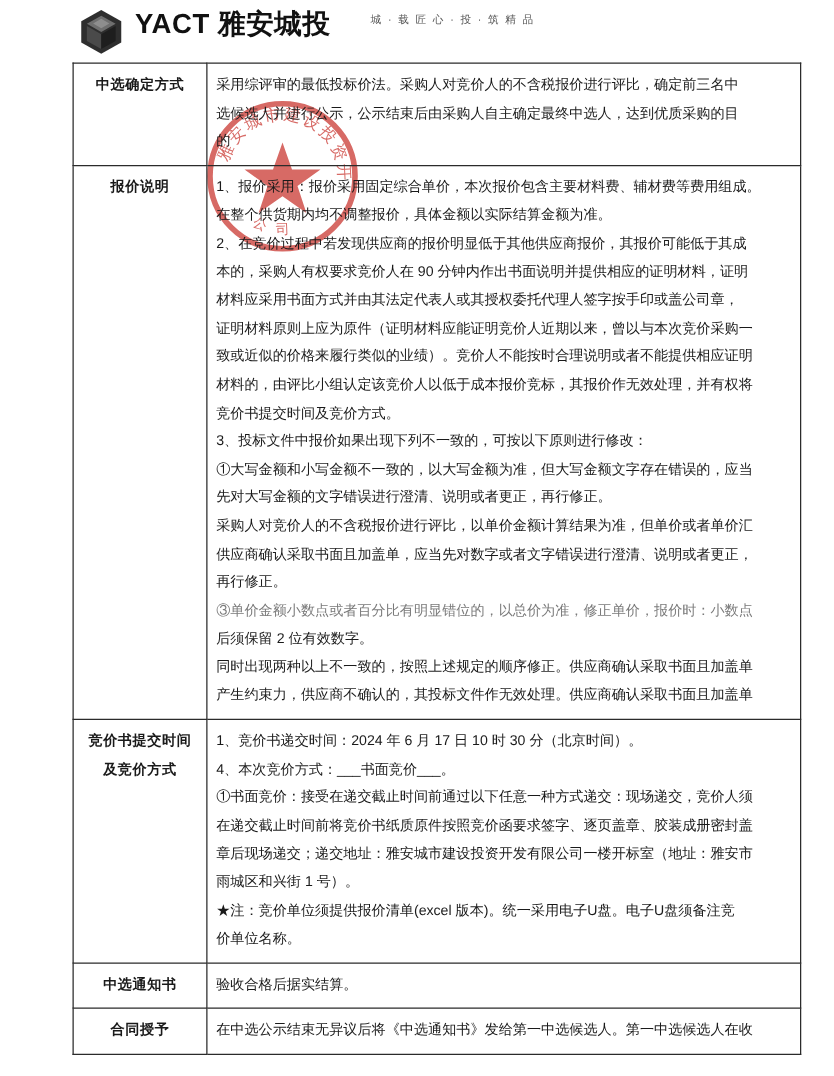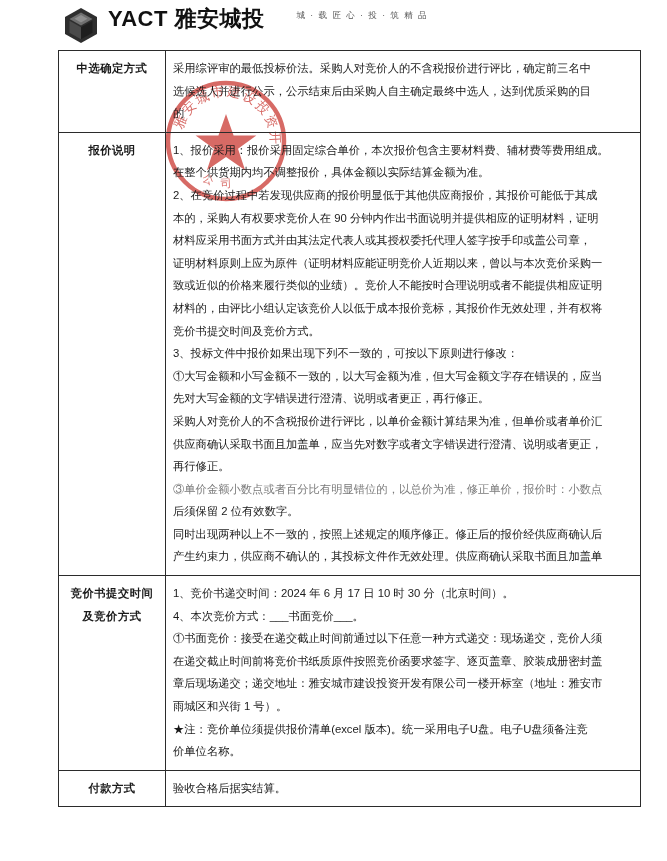--- a/index.html
+++ b/index.html
@@ -177,40 +177,46 @@
         <p class="p">材料的，由评比小组认定该竞价人以低于成本报价竞标，其报价作无效处理，并有权将</p>
         <p class="p">竞价书提交时间及竞价方式。</p>
         <p class="p">3、投标文件中报价如果出现下列不一致的，可按以下原则进行修改：</p>
         <p class="p">①大写金额和小写金额不一致的，以大写金额为准，但大写金额文字存在错误的，应当</p>
         <p class="p">先对大写金额的文字错误进行澄清、说明或者更正，再行修正。</p>
         <p class="p">采购人对竞价人的不含税报价进行评比，以单价金额计算结果为准，但单价或者单价汇</p>
         <p class="p">供应商确认采取书面且加盖单，应当先对数字或者文字错误进行澄清、说明或者更正，</p>
         <p class="p">再行修正。</p>
         <p class="p faint">③单价金额小数点或者百分比有明显错位的，以总价为准，修正单价，报价时：小数点</p>
         <p class="p">后须保留 2 位有效数字。</p>
-        <p class="p">同时出现两种以上不一致的，按照上述规定的顺序修正。修正后的报价经供应商确认后</p>
+        <p class="p">同时出现两种以上不一致的，按照上述规定的顺序修正。供应商确认采取书面且加盖单</p>
         <p class="p">产生约束力，供应商不确认的，其投标文件作无效处理。供应商确认采取书面且加盖单</p>
       </td>
     </tr>
 
     <tr>
       <td class="col-label">竞价书提交时间及竞价方式</td>
       <td class="col-body mini">
         <p class="p">1、竞价书递交时间：2024 年 6 月 17 日 10 时 30 分（北京时间）。</p>
         <p class="p">4、本次竞价方式：___书面竞价___。</p>
         <p class="p">①书面竞价：接受在递交截止时间前通过以下任意一种方式递交：现场递交，竞价人须</p>
         <p class="p">在递交截止时间前将竞价书纸质原件按照竞价函要求签字、逐页盖章、胶装成册密封盖</p>
         <p class="p">章后现场递交；递交地址：雅安城市建设投资开发有限公司一楼开标室（地址：雅安市</p>
         <p class="p">雨城区和兴街 1 号）。</p>
         <p class="p">★注：竞价单位须提供报价清单(excel 版本)。统一采用电子U盘。电子U盘须备注竞</p>
         <p class="p">价单位名称。</p>
       </td>
     </tr>
 
     <tr>
-      <td class="col-label">付款方式</td>
+      <td class="col-label">中选通知书</td>
       <td class="col-body">
         <p class="p">验收合格后据实结算。</p>
       </td>
     </tr>
 
+    <tr>
+      <td class="col-label">合同授予</td>
+      <td class="col-body">
+        <p class="p">在中选公示结束无异议后将《中选通知书》发给第一中选候选人。第一中选候选人在收</p>
+      </td>
+    </tr>
   </tbody>
 </table>
 
 </body></html>

